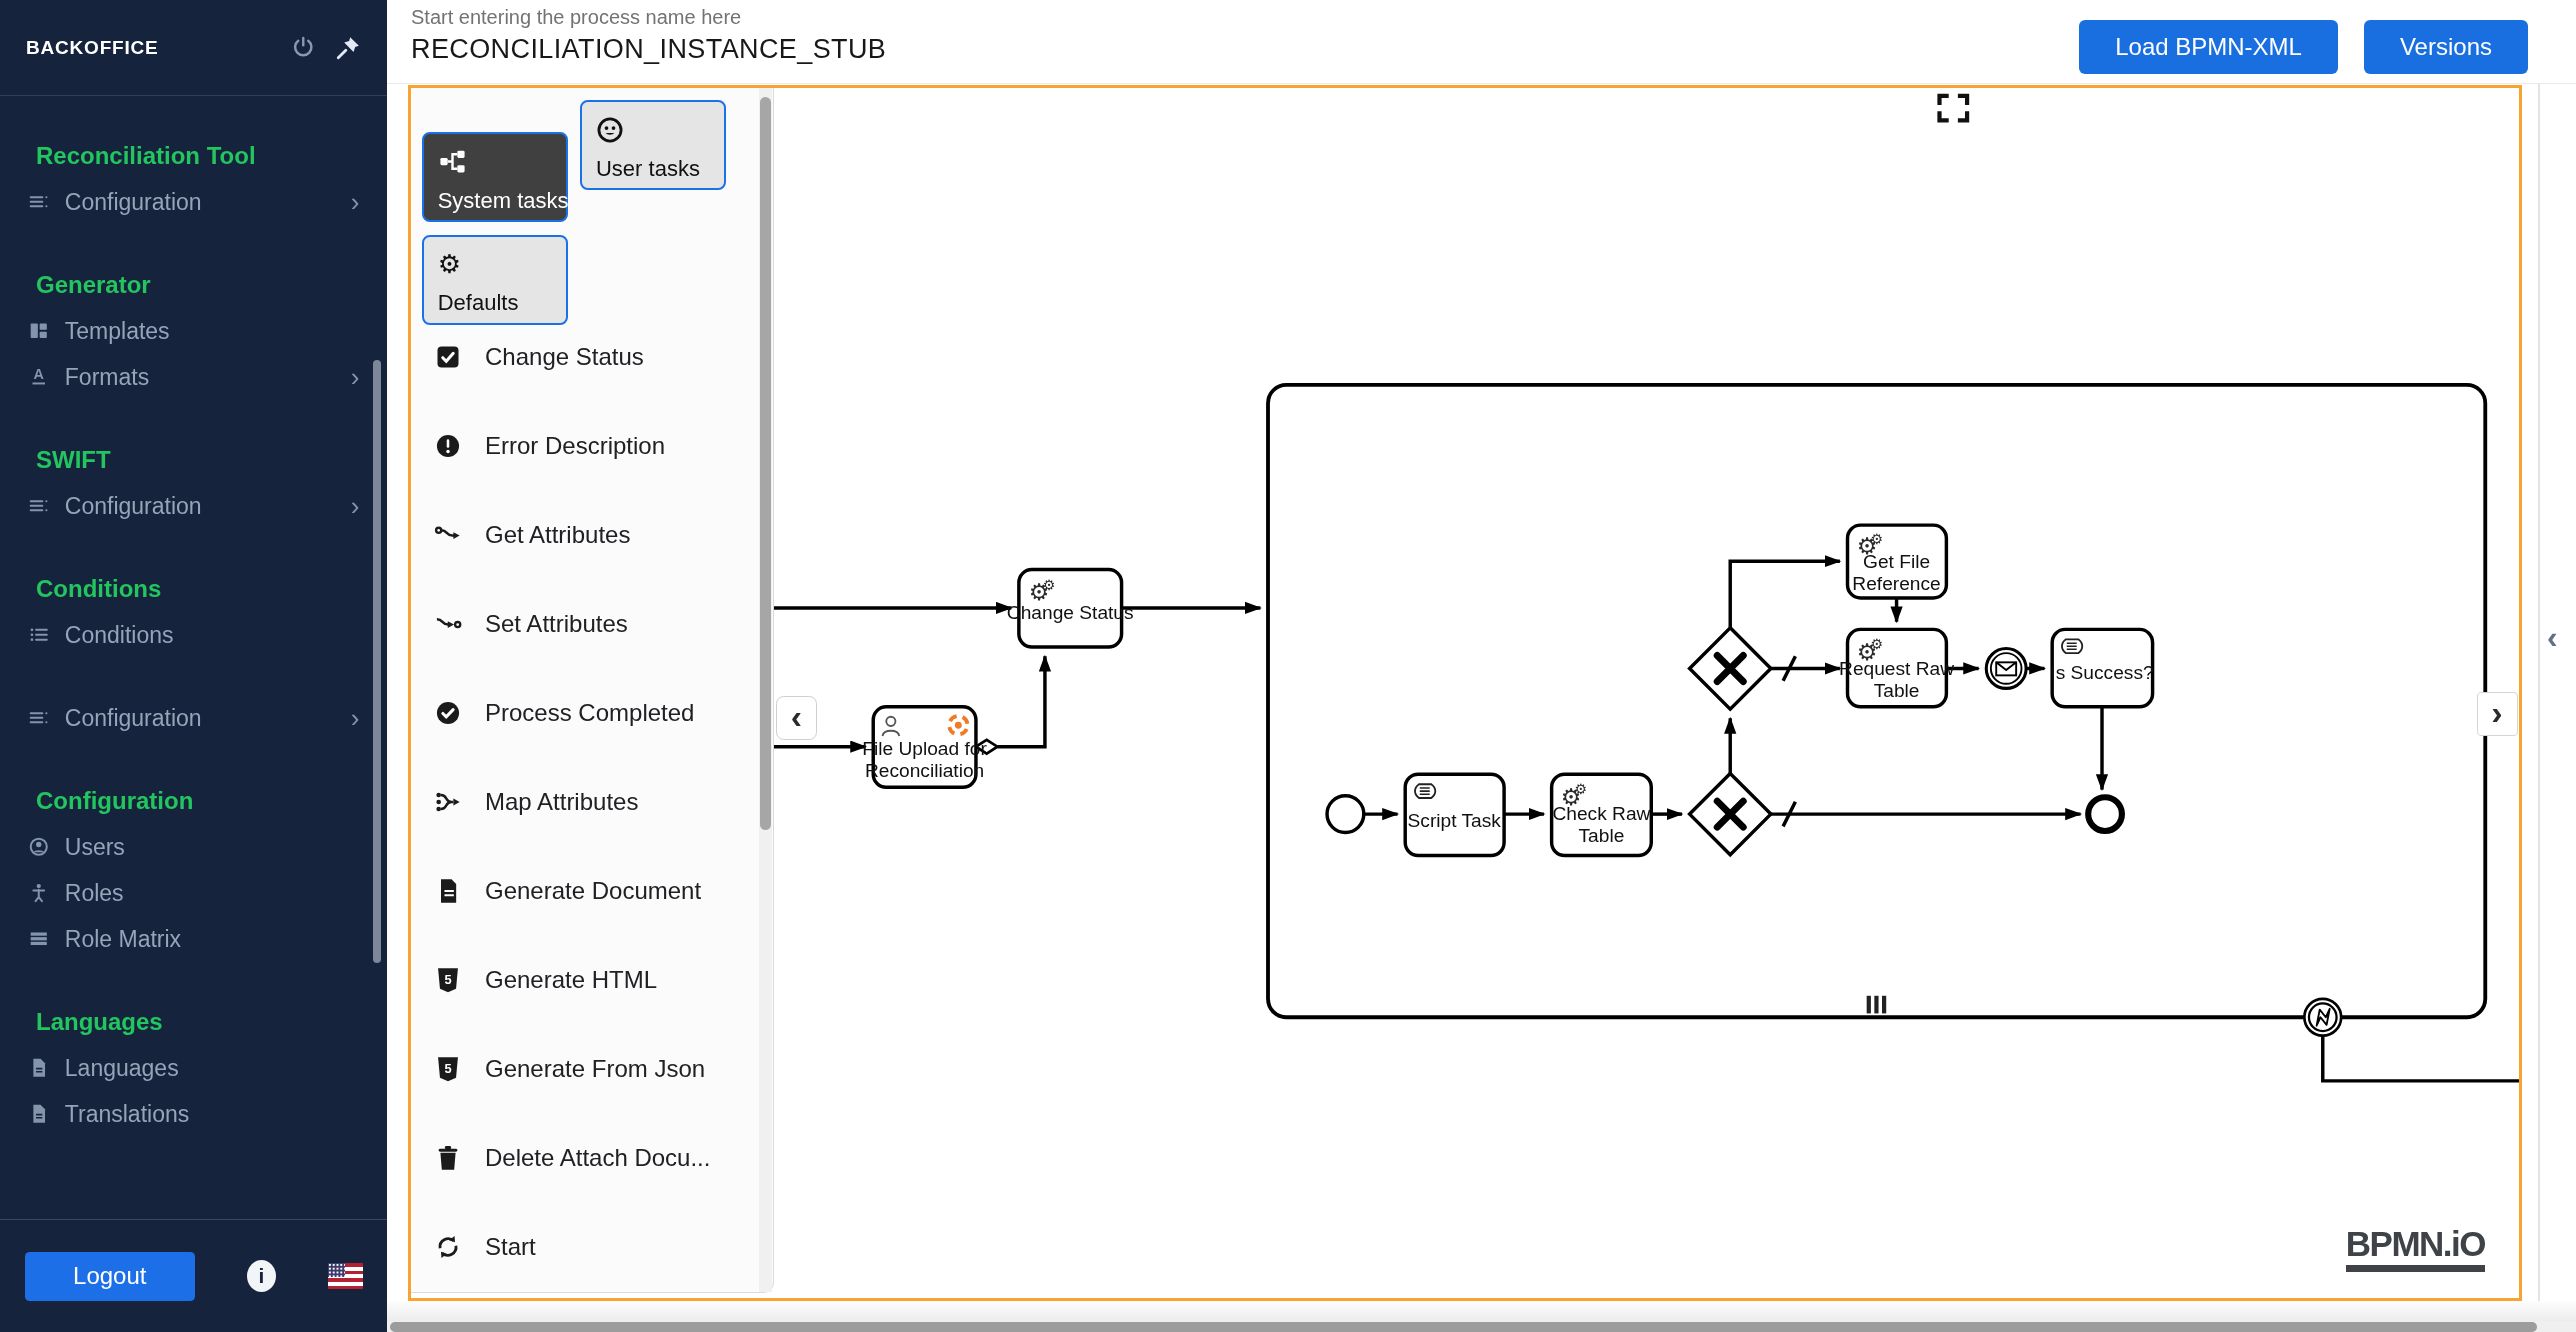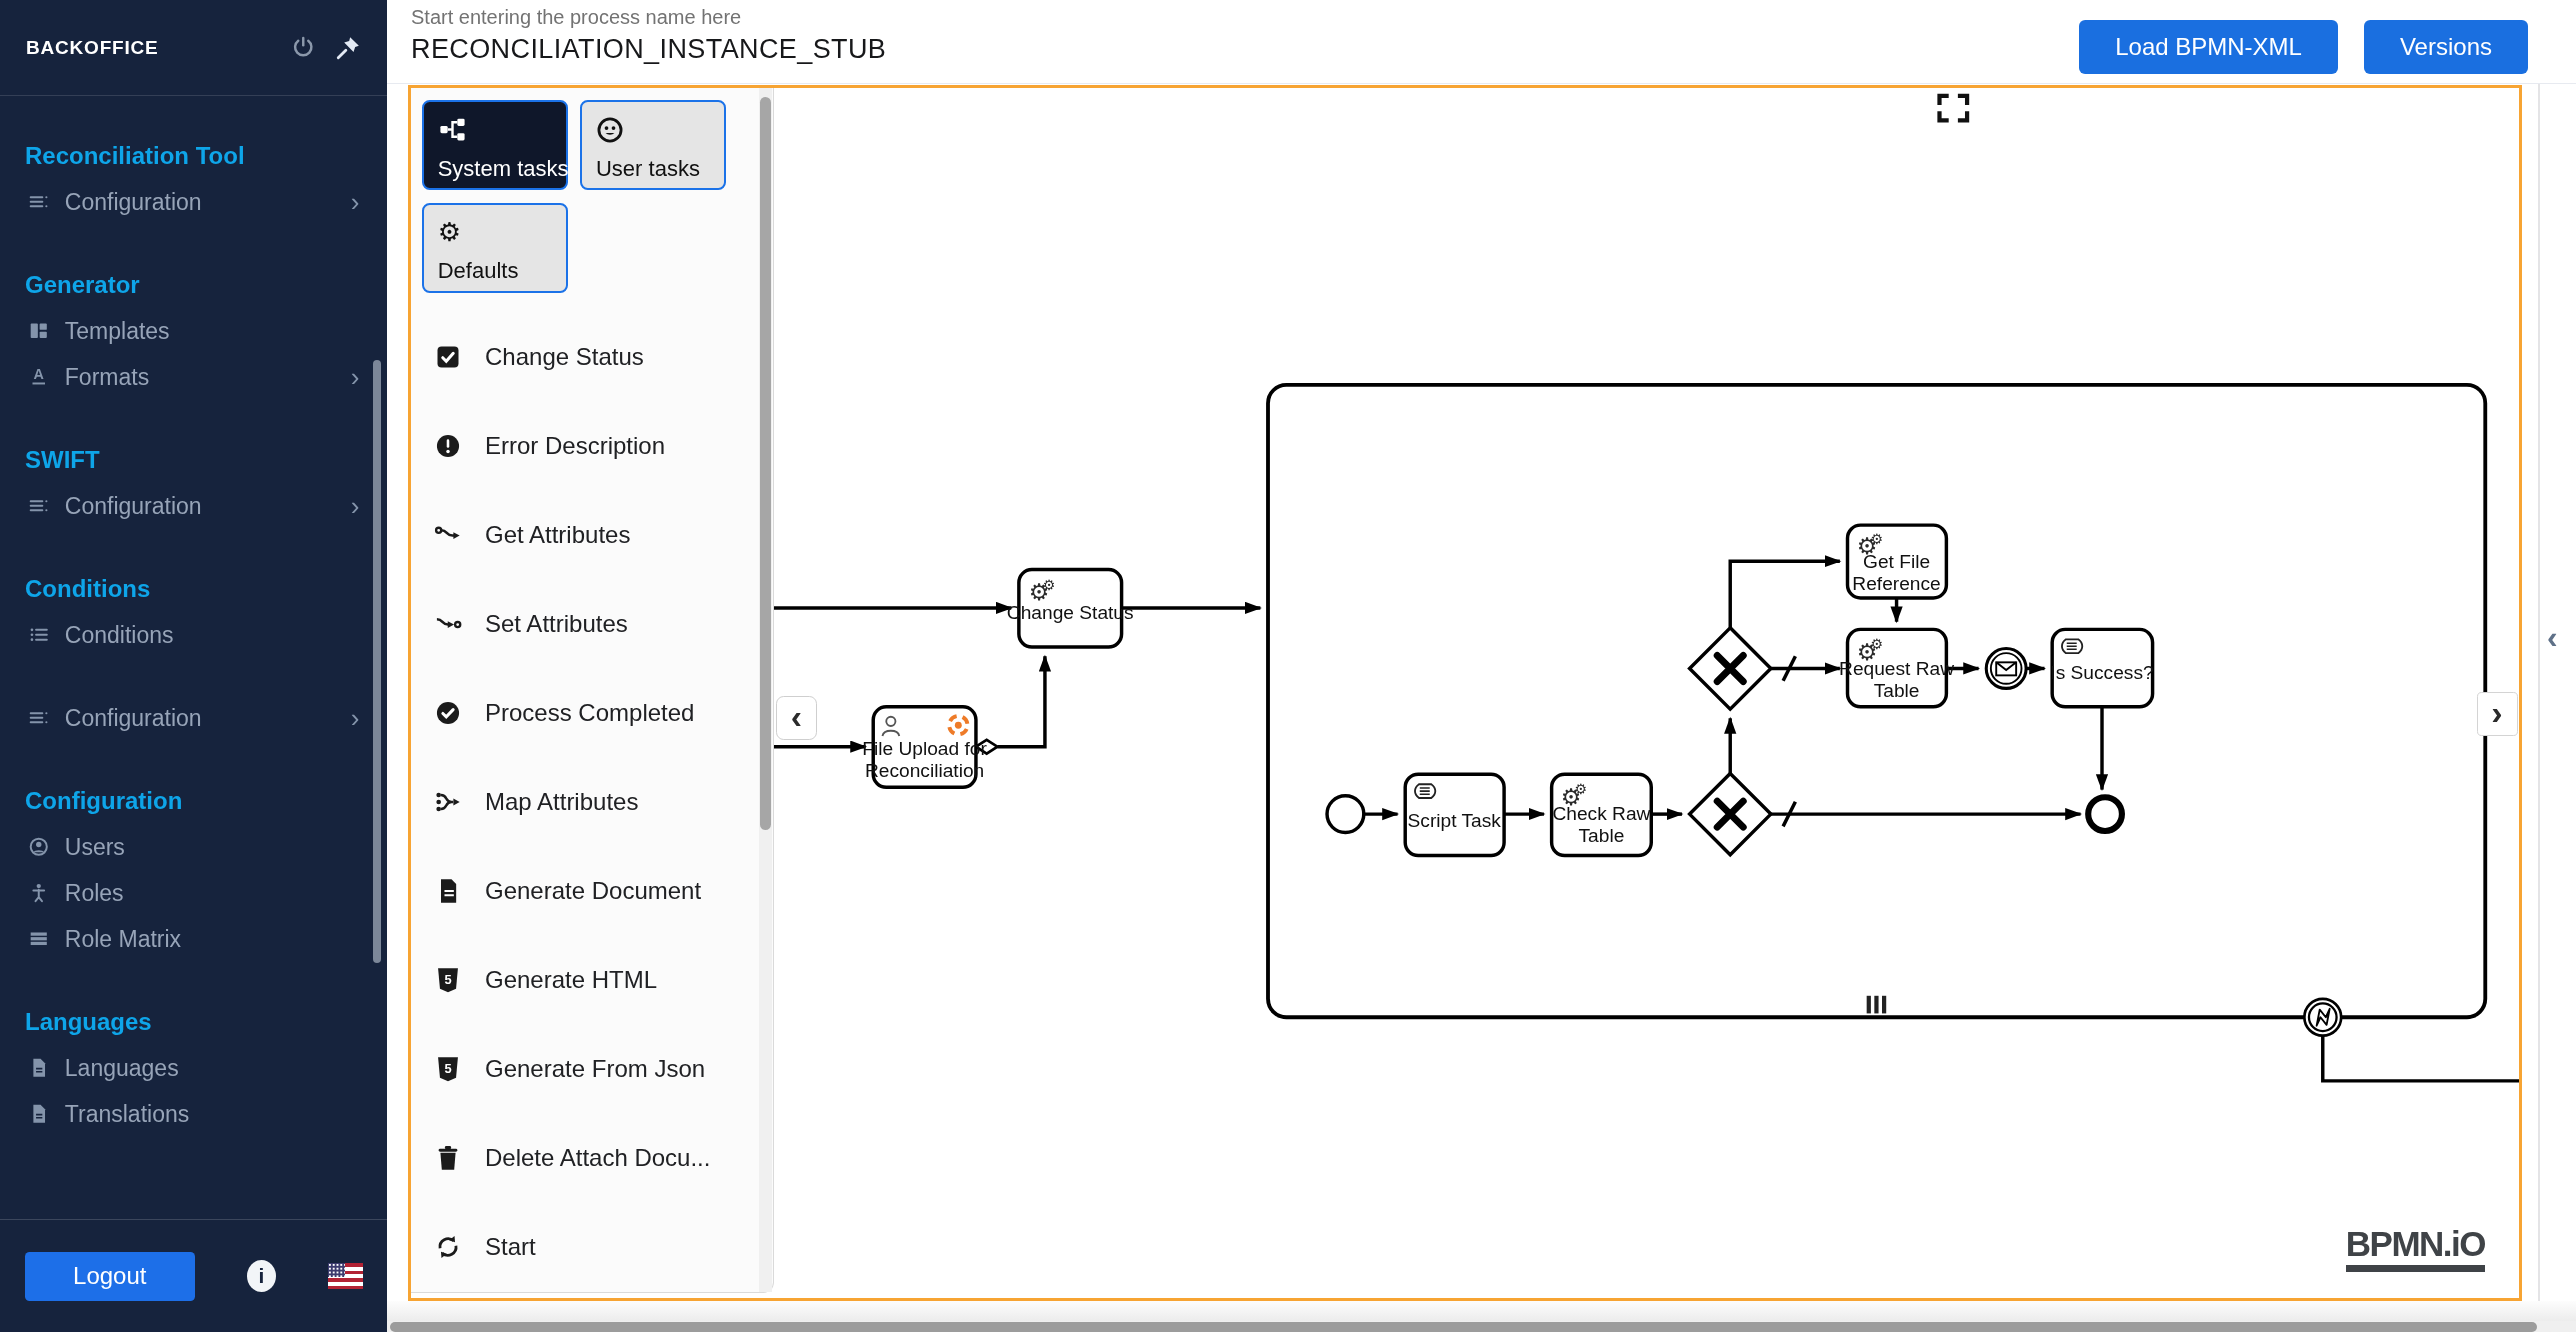--- a/index.html
+++ b/index.html
@@ -9,22 +9,22 @@
 
   
   #sidebar { position:absolute; left:0; top:0; width:387px; height:1332px;
     background:#16233D; color:#95A2B6; z-index:5; }
   .sb-header { height:96px; display:flex; align-items:center; padding:0 26px;
     border-bottom:1.5px solid rgba(255,255,255,.13); }
   .sb-title { color:#fff; font-size:19px; font-weight:700; letter-spacing:0.8px; flex:1; }
   .sb-hicon { margin-left:20px; display:flex; align-items:center; }
   .sb-nav { padding-top:37px; }
   .sb-section { margin-bottom:37px; }
-  .sb-sec-header { height:46px; display:flex; align-items:center; padding:0 25px;
-    color:#0ea5e9; font-size:24px; font-weight:700; }
+  .sb-sec-header { height:46px; display:flex; align-items:center; padding:0 36px;
+    color:#22c55e; font-size:24px; font-weight:700; }
   .sb-item { height:46px; display:flex; align-items:center; padding:0 23px 0 28px;
     font-size:23px; color:#97A4B8; cursor:pointer; gap:15.3px; }
   .sb-item svg { flex:0 0 auto; }
   .sb-item .lbl { flex:1; }
   .sb-chev { color:#8494AB; font-size:26px; line-height:1; padding-right:4.6px; }
   .sb-scroll { position:absolute; right:6.1px; top:360px; width:8.4px; height:603px;
     background:#7C8799; border-radius:4.6px; }
   .sb-footer { position:absolute; left:0; right:0; bottom:0; height:113px;
     border-top:1.5px solid rgba(255,255,255,.16); display:flex; align-items:center;
     padding:0 24.5px; gap:52px; }
@@ -59,21 +59,21 @@
   #palette { position:absolute; left:0; top:0; width:363px; height:1205px;
     background:#FBFBFB; border-right:1.5px solid #DADADA; border-bottom:1.5px solid #DADADA;
     border-radius:0 0 10.7px 0; z-index:4; }
   .pal-scroll-track { position:absolute; right:1.5px; top:0; width:12.3px; height:100%;
     background:#F0F0F0; }
   .pal-scroll-thumb { position:absolute; right:2.3px; top:9.2px; width:10.7px; height:733px;
     background:#A6A6A6; border-radius:6.1px; }
   .pal-tabs { display:flex; flex-wrap:wrap; gap:12.3px; padding:12.3px 10.7px 0 10.7px; }
   .pal-tab { width:146px; height:90px; border:2.3px solid #1B72E8; border-radius:7.7px;
     background:#e5e5e5; color:#111; padding:10.7px 0 0 14px; cursor:pointer; }
-  .pal-tab.active { background:#0f172a; color:#fff; }
+  .pal-tab.active { background:#404040; color:#fff;margin-top:32px; }
   .pal-tab .ticon { height:34px; display:flex; align-items:center; }
   .pal-tab .tlabel { font-size:22px; margin-top:9.2px; white-space:nowrap; }
   .pal-list { position:absolute; left:0; right:14px; top:224px; }
   .pal-item { height:89px; display:flex; align-items:center; gap:21.5px;
     padding-left:21.5px; cursor:pointer; }
   .pal-item .picon { width:31px; display:flex; justify-content:center; }
   .pal-item .plabel { font-size:24px; color:#202124; font-weight:500; white-space:nowrap; }
 
   
   .nav-arrow { position:absolute; width:41px; height:44px; background:#fff;

